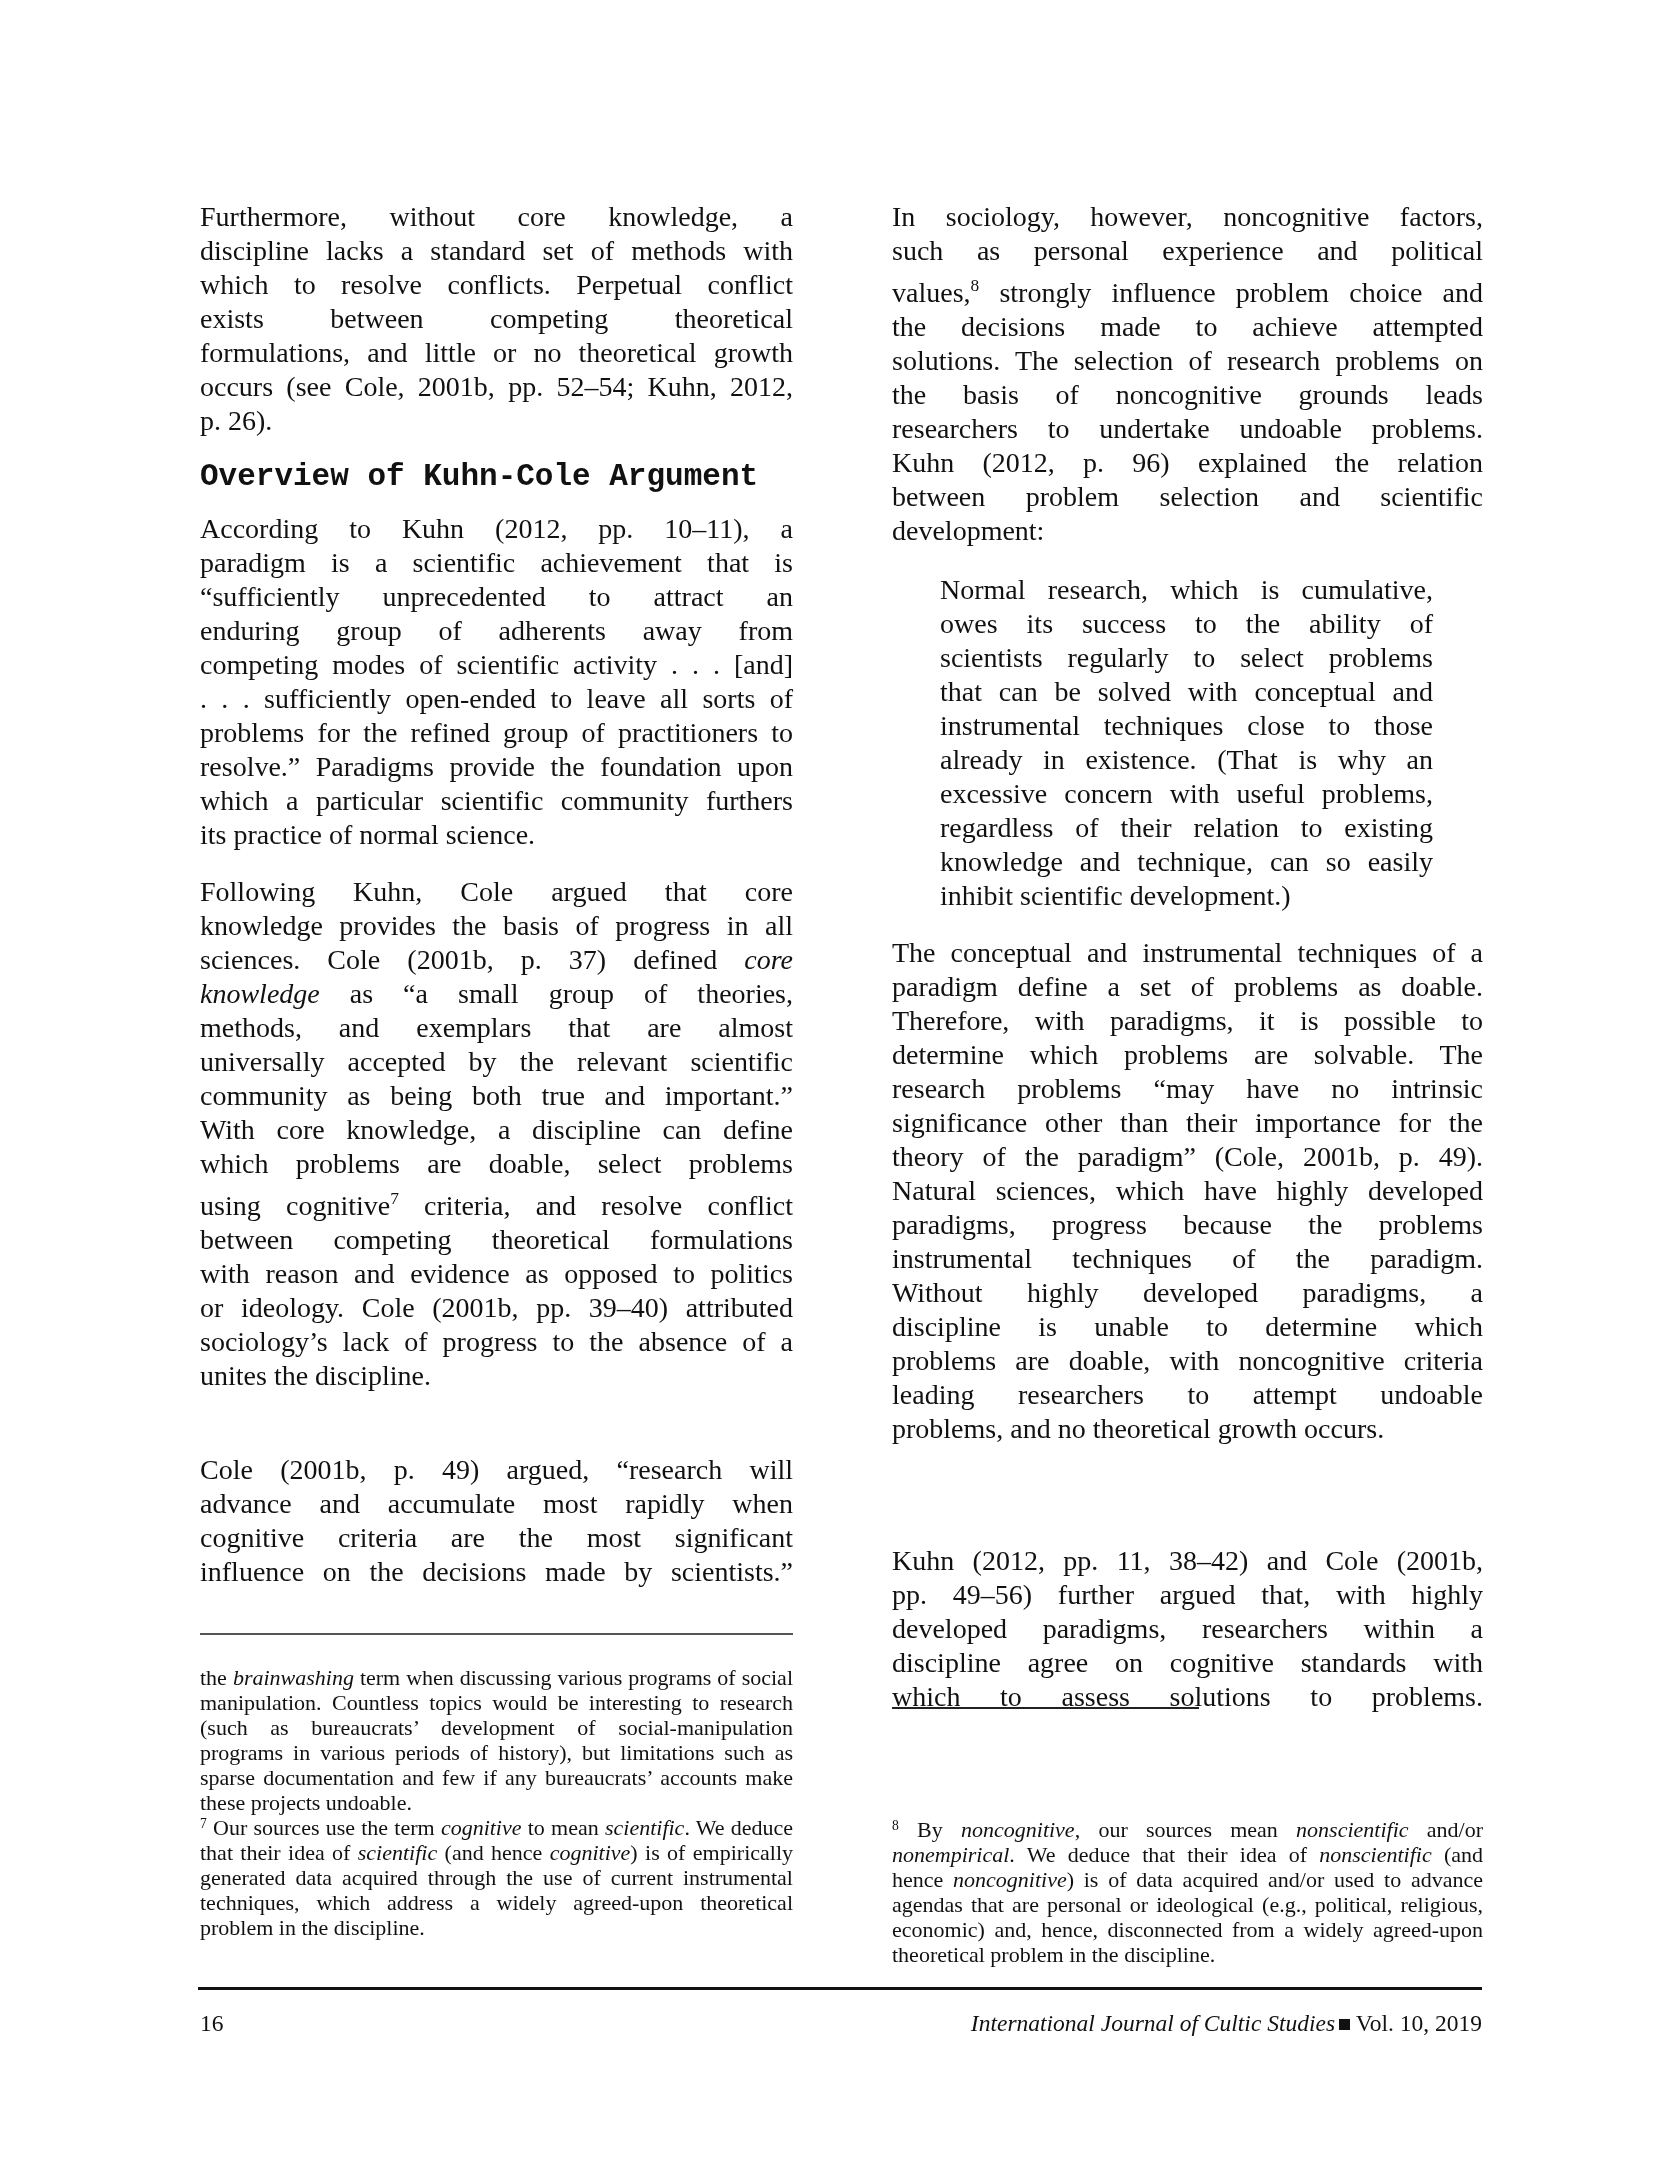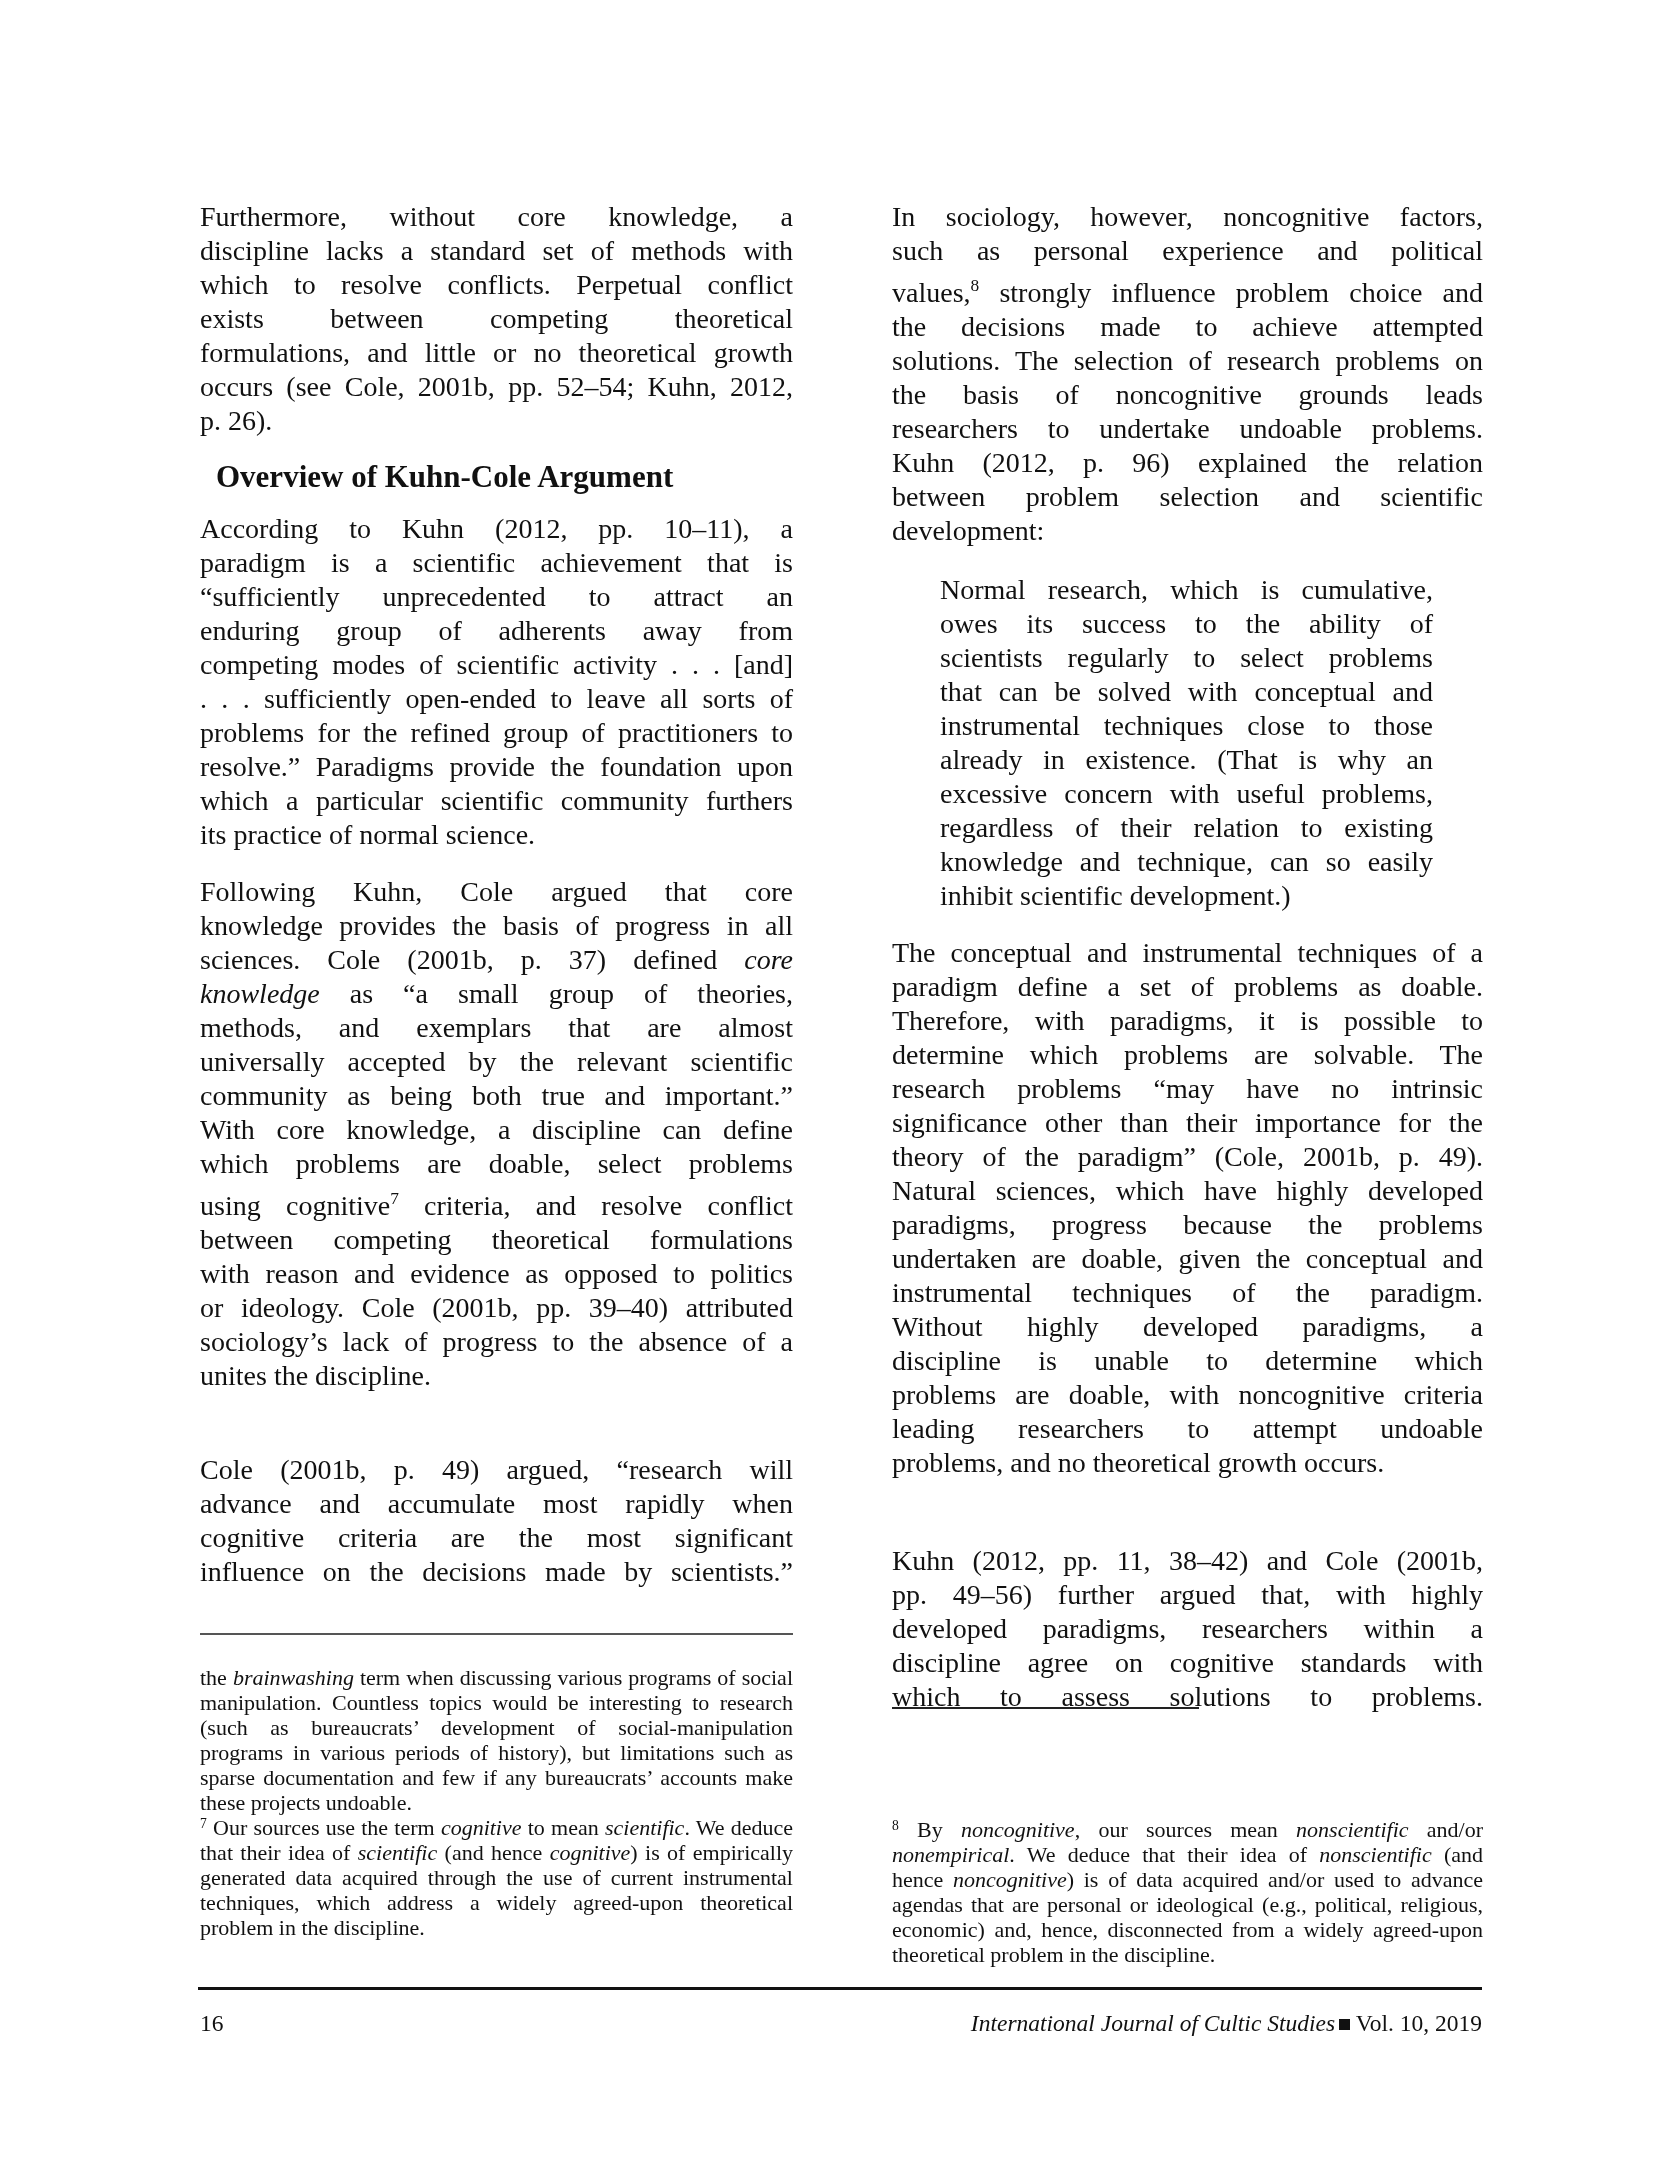--- a/index.html
+++ b/index.html
@@ -27,21 +27,21 @@
     <span class="line">Furthermore, without core knowledge, a</span>
     <span class="line">discipline lacks a standard set of methods with</span>
     <span class="line">which to resolve conflicts. Perpetual conflict</span>
     <span class="line">exists between competing theoretical</span>
     <span class="line">formulations, and little or no theoretical growth</span>
     <span class="line">occurs (see Cole, 2001b, pp. 52–54; Kuhn, 2012,</span>
     <span class="line last">p. 26).</span>
   </div>
 </div>
 
-<div class="heading" style="position:absolute; left:216px; top:460px;">Overview of Kuhn-Cole Argument</div>
+<div class="heading" style="position:absolute; left:200px; top:460px;font-family:Liberation Mono, monospace;">Overview of Kuhn-Cole Argument</div>
 
 <div class="col" style="left:200px; top:512px; width:593px;">
   <span class="line">According to Kuhn (2012, pp. 10–11), a</span>
   <span class="line">paradigm is a scientific achievement that is</span>
   <span class="line">“sufficiently unprecedented to attract an</span>
   <span class="line">enduring group of adherents away from</span>
   <span class="line">competing modes of scientific activity . . . [and]</span>
   <span class="line">. . . sufficiently open-ended to leave all sorts of</span>
   <span class="line">problems for the refined group of practitioners to</span>
   <span class="line">resolve.” Paradigms provide the foundation upon</span>
@@ -119,21 +119,20 @@
 <div class="col" style="left:892px; top:936px; width:591px;">
   <span class="line">The conceptual and instrumental techniques of a</span>
   <span class="line">paradigm define a set of problems as doable.</span>
   <span class="line">Therefore, with paradigms, it is possible to</span>
   <span class="line">determine which problems are solvable. The</span>
   <span class="line">research problems “may have no intrinsic</span>
   <span class="line">significance other than their importance for the</span>
   <span class="line">theory of the paradigm” (Cole, 2001b, p. 49).</span>
   <span class="line">Natural sciences, which have highly developed</span>
   <span class="line">paradigms, progress because the problems</span>
-  <span class="line">undertaken are doable, given the conceptual and</span>
   <span class="line">instrumental techniques of the paradigm.</span>
   <span class="line">Without highly developed paradigms, a</span>
   <span class="line">discipline is unable to determine which</span>
   <span class="line">problems are doable, with noncognitive criteria</span>
   <span class="line">leading researchers to attempt undoable</span>
   <span class="line last">problems, and no theoretical growth occurs.</span>
 </div>
 
 <div class="col" style="left:892px; top:1502px; width:591px;margin-top:42px;">
   <span class="line">Kuhn (2012, pp. 11, 38–42) and Cole (2001b,</span>

